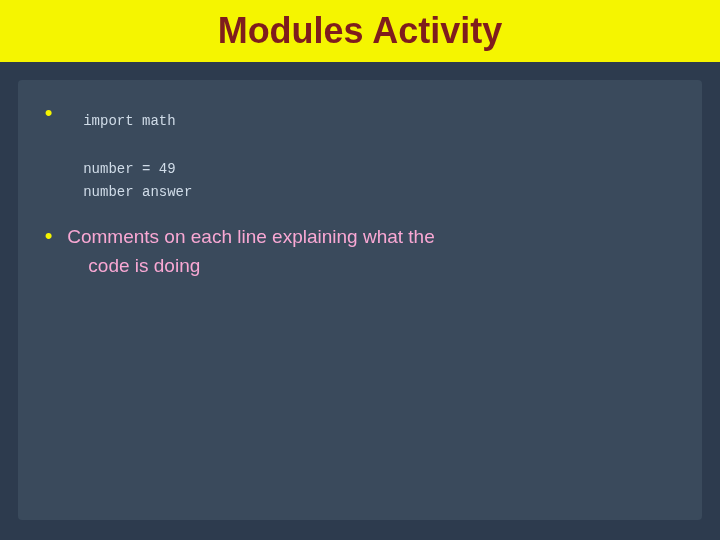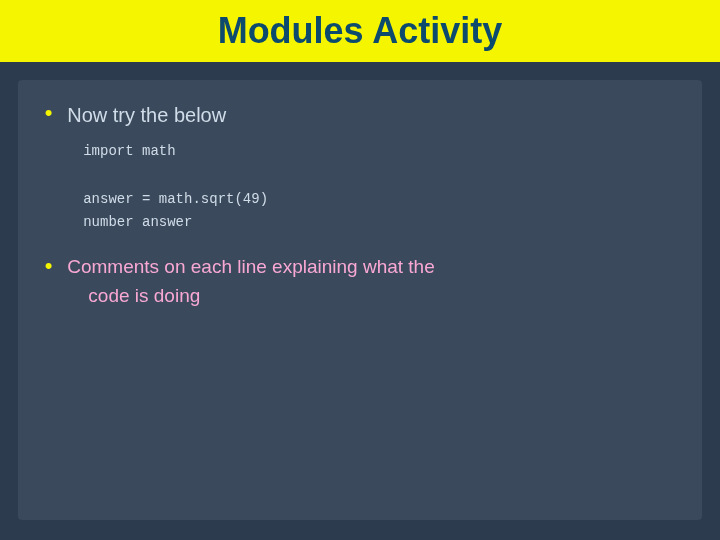--- a/index.html
+++ b/index.html
@@ -19,21 +19,21 @@
     .header {
       background-color: #f5f500;
       width: 100%;
       padding: 10px 20px;
       text-align: center;
     }
 
     .header-title {
       font-size: 36px;
       font-weight: bold;
-      color: #0c4a6e;
+      color: #7f1d1d;
       font-family: Arial, sans-serif;
     }
 
     .content {
       background-color: #3a4a5c;
       margin: 18px 18px;
       padding: 20px 24px 30px 24px;
       border-radius: 4px;
       min-height: 440px;
     }
@@ -91,25 +91,24 @@
 
   <div class="header">
     <span class="header-title">Modules Activity</span>
   </div>
 
   <div class="content">
 
     <div class="bullet-item">
       <span class="bullet">•</span>
       <div>
-        <span class="bullet-text">Now try the below</span>
         <div class="code-block">
           <span class="code-line">import math</span>
           <span class="code-line">&nbsp;</span>
-          <span class="code-line">answer = math.sqrt(49)</span>
+          <span class="code-line">number = 49</span>
           <span class="code-line">number answer</span>
         </div>
       </div>
     </div>
 
     <div class="bullet-item second-bullet">
       <span class="bullet">•</span>
       <div>
         <span class="bullet-text-wide">Comments on each line explaining what the<br>&nbsp;&nbsp;&nbsp;&nbsp;code is doing</span>
       </div>

